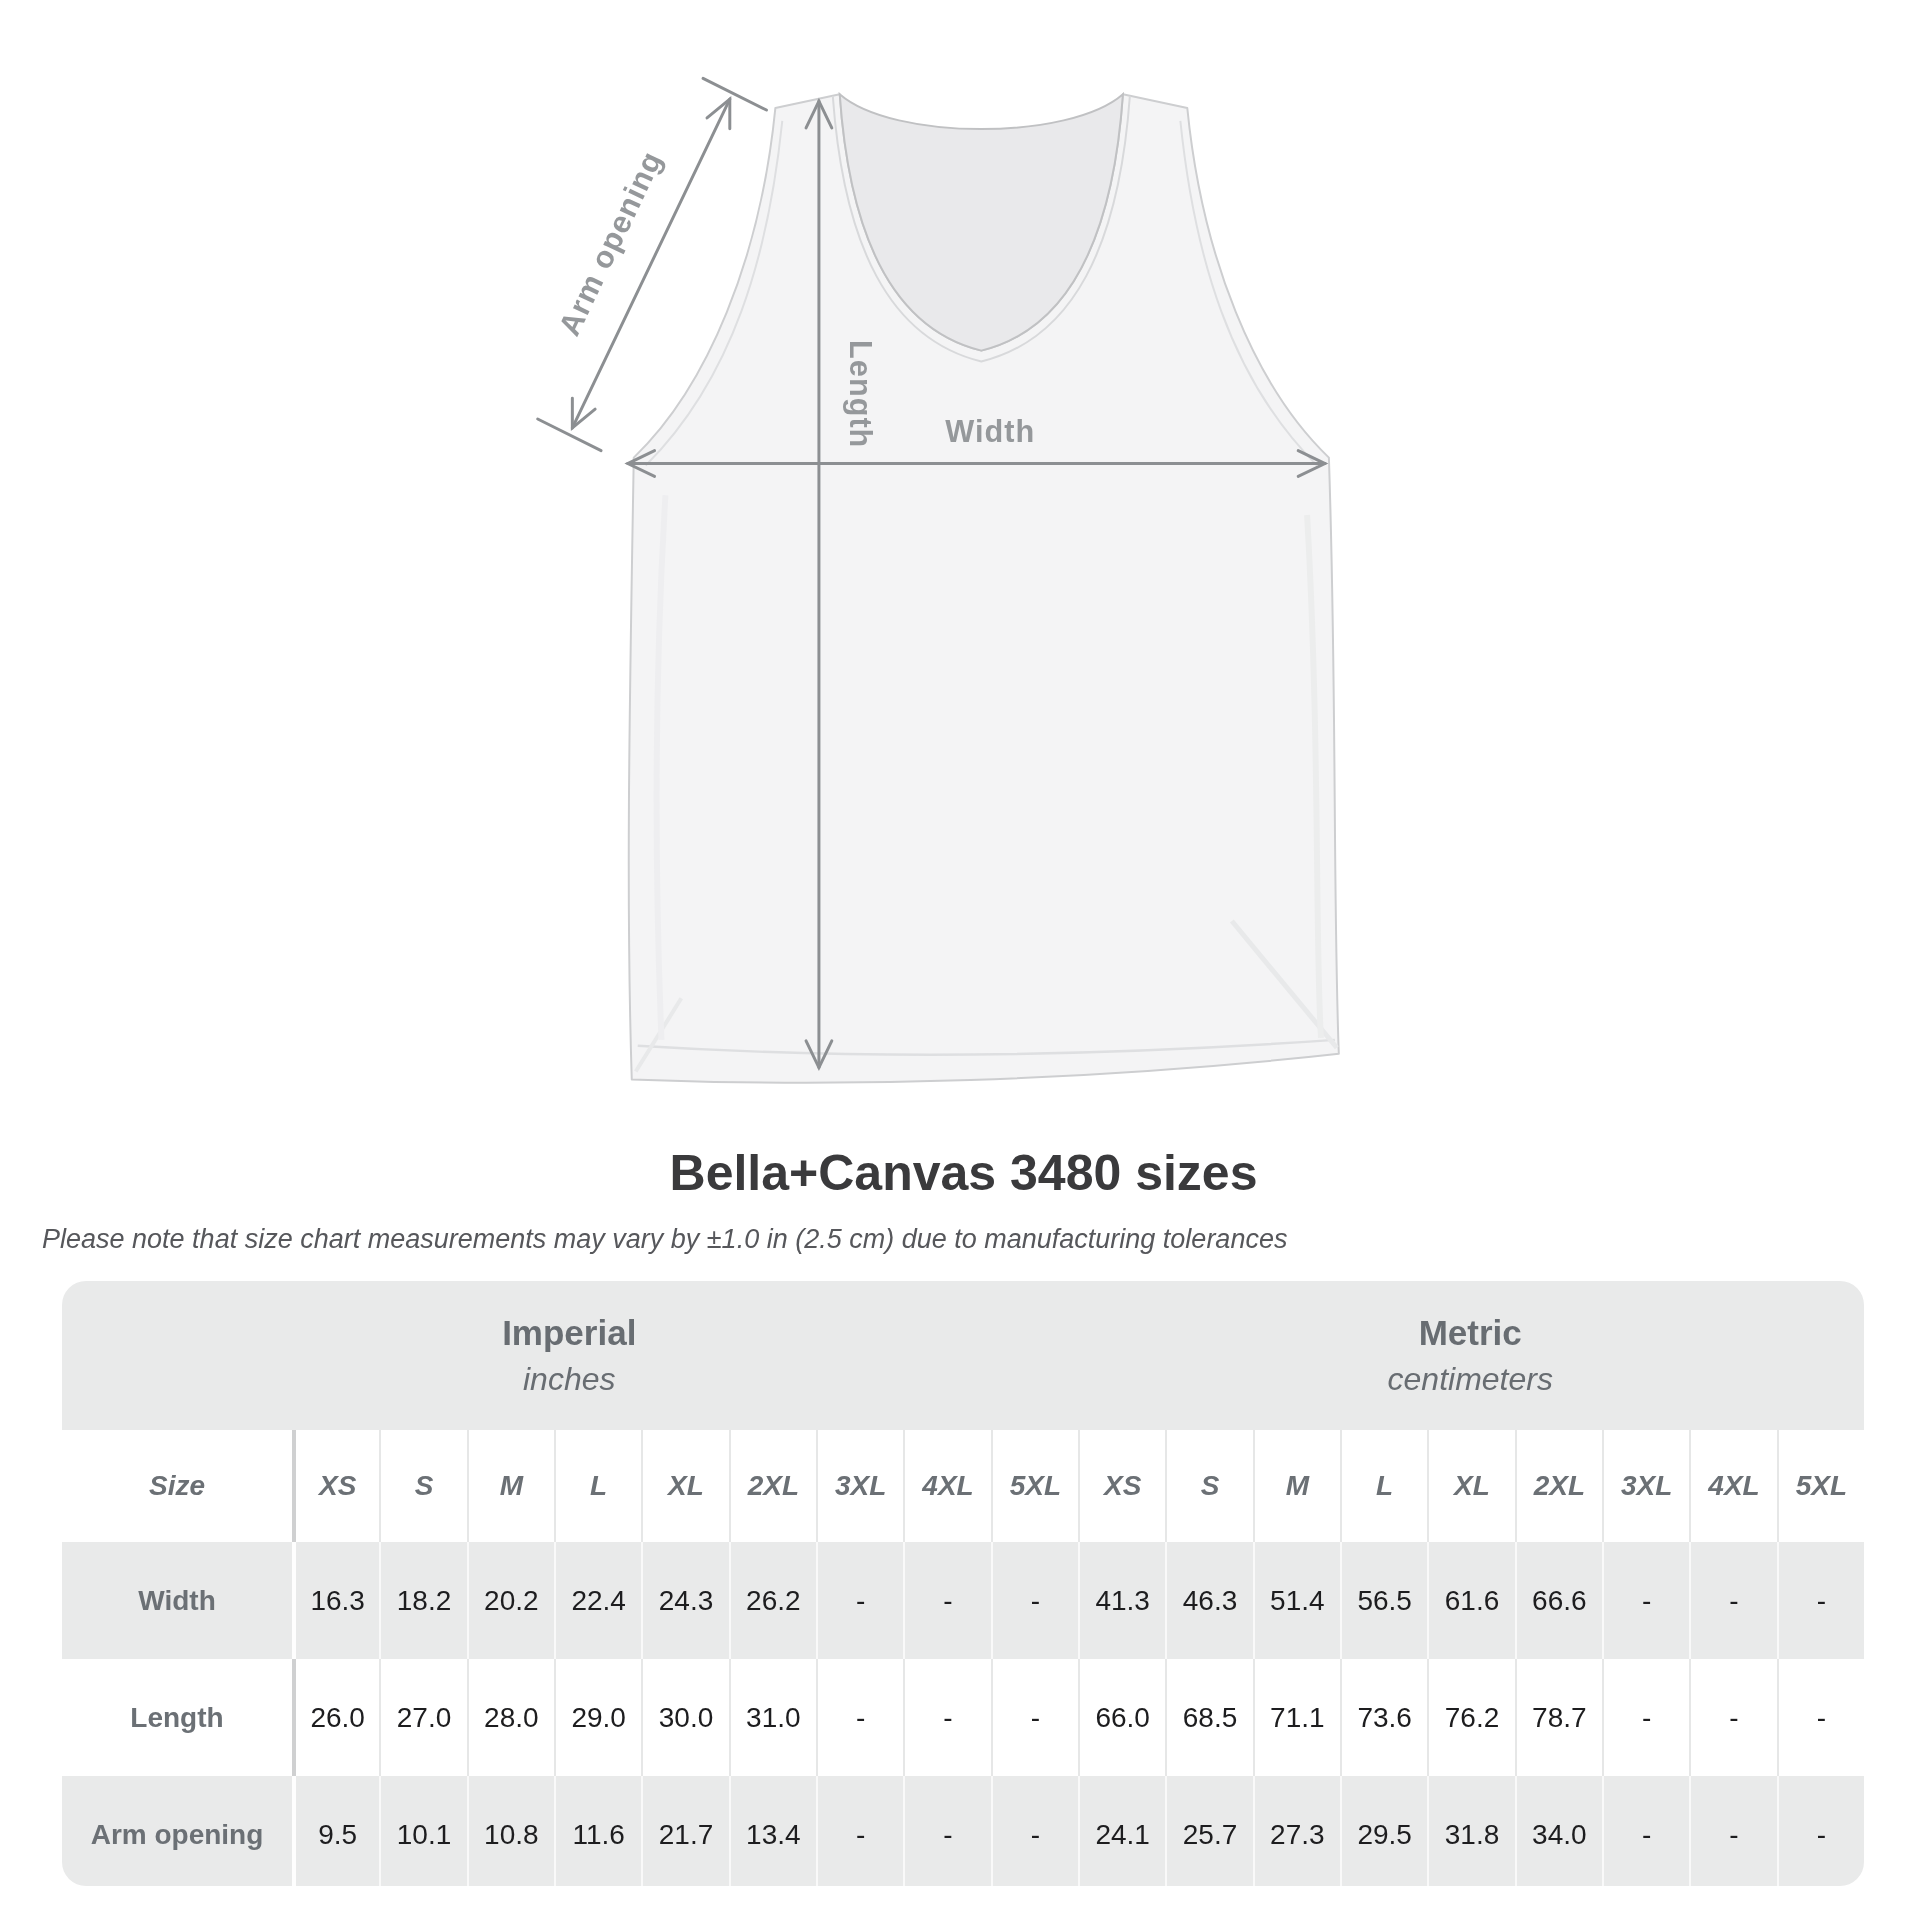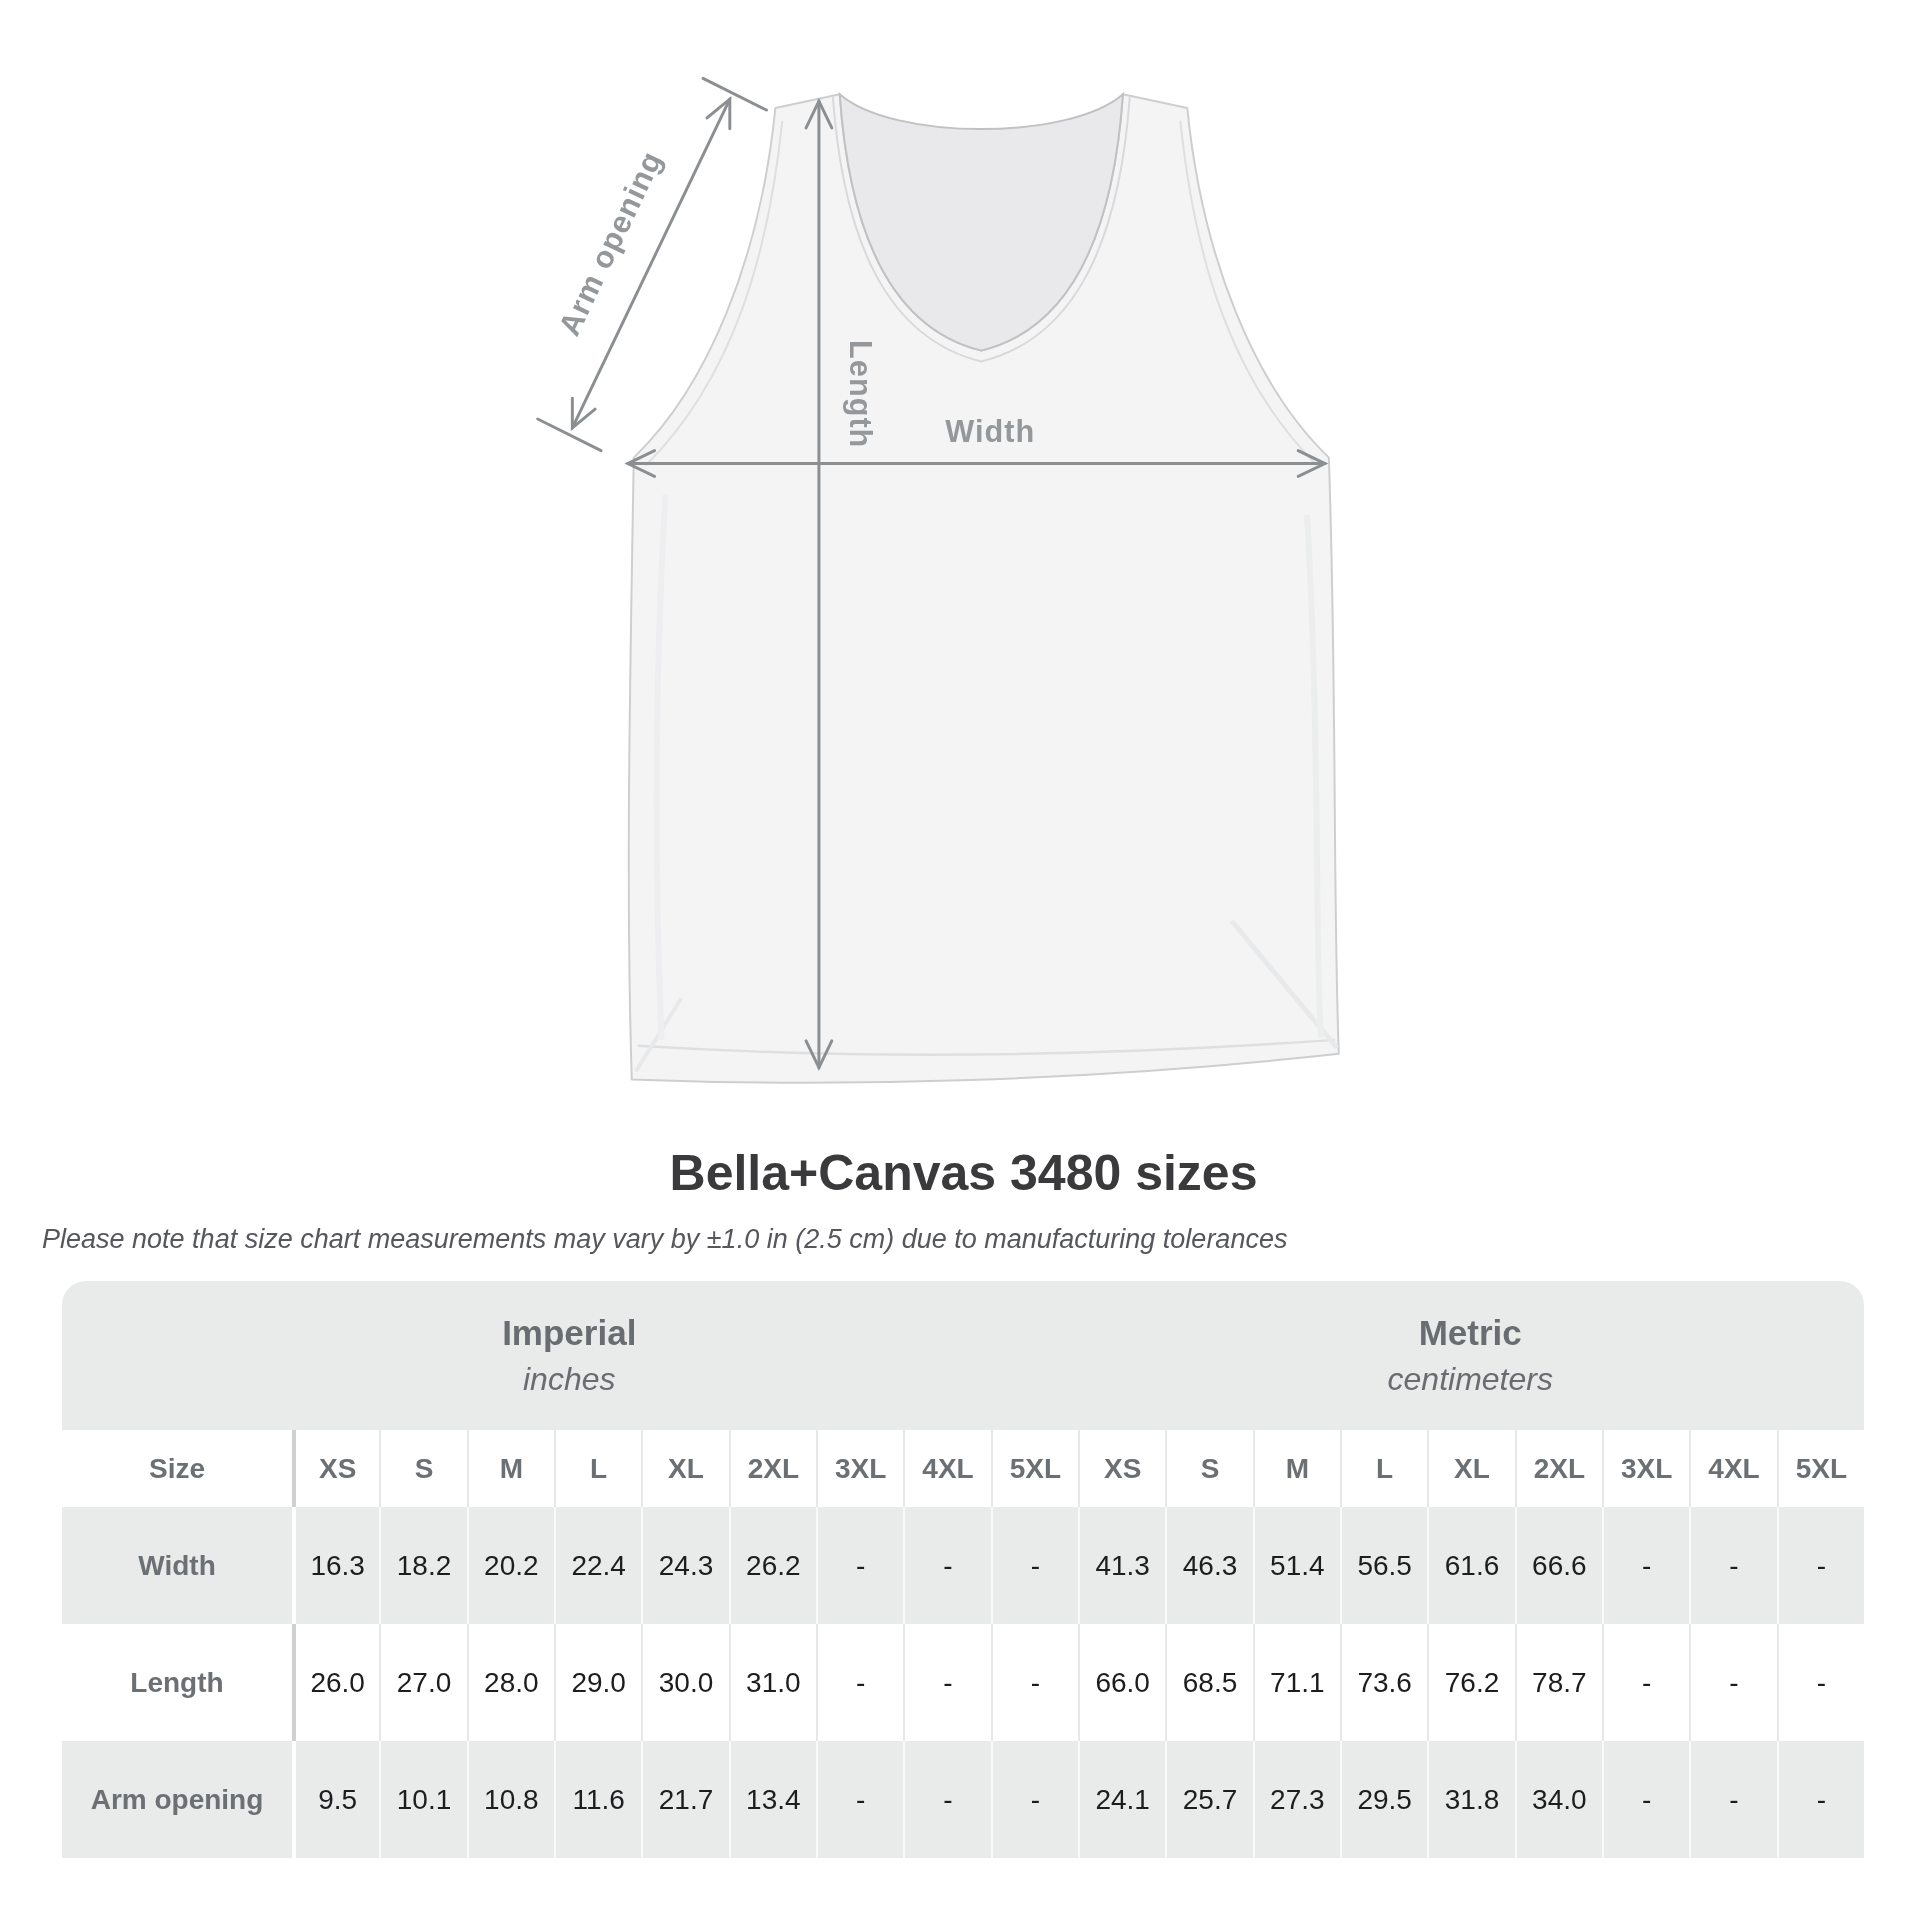--- a/index.html
+++ b/index.html
@@ -29,21 +29,21 @@
     display:flex;height:149px;background:#e9eaea;
   }
   .unit-half{flex:0 0 56.3%;display:flex;flex-direction:column;align-items:center;justify-content:center;gap:8px;}
   .unit-half.metric{flex:1 1 auto;}
   .unit-name{font-size:35px;font-weight:bold;color:#686d72;}
   .unit-sub{font-size:32px;font-style:italic;color:#686d72;}
   .tr{
     display:grid;grid-template-columns:230px repeat(18,1fr);
     align-items:stretch;
   }
-  .tr.header{height:77px;}
+  .tr.header{height:112px;font-style:italic;}
   .tr.data{height:117px;}
   .tr.white{--sep:#e6e7e7;--sepStrong:#cfd0d1;background:#ffffff;}
   .tr.gray{--sep:rgba(255,255,255,0.70);--sepStrong:rgba(255,255,255,0.95);background:#e9eaea;}
   .tr>div{
     display:flex;align-items:center;justify-content:center;
     font-size:28px;color:#1d1d1f;
   }
   .tr>div+div{border-left:2px solid var(--sep);}
   .tr>div.sep-strong{border-left:4px solid var(--sepStrong);}
   .tr .hcell{font-weight:bold;color:#6b7075;}

